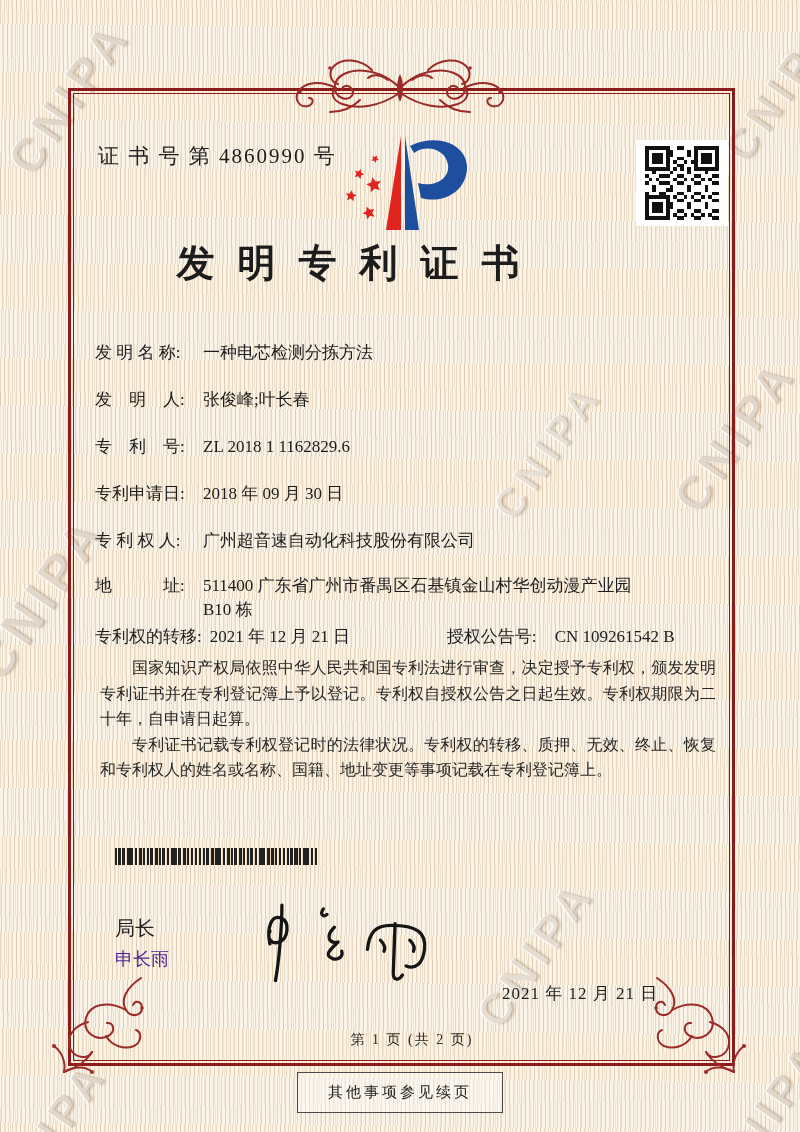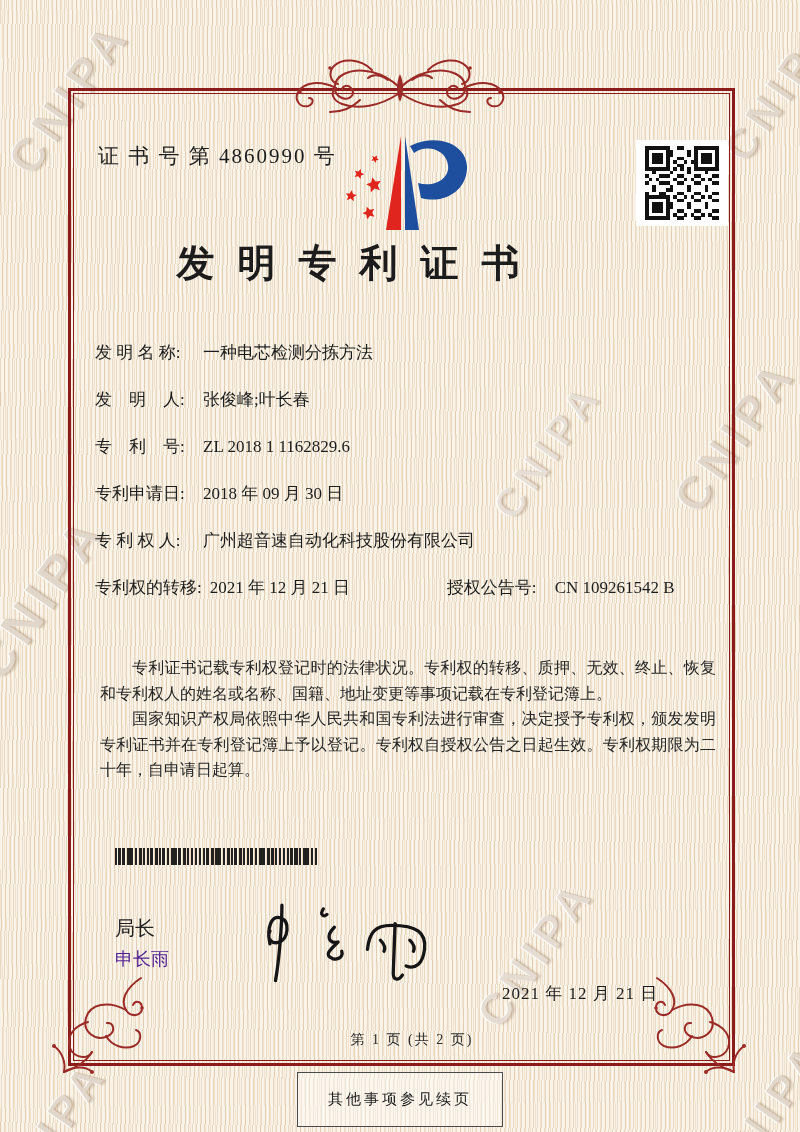--- a/index.html
+++ b/index.html
@@ -52,21 +52,21 @@
       repeating-linear-gradient(90deg,transparent 0 3px,#23211f 3px 5px,transparent 5px 11px);
   }
   .sig-title{position:absolute;left:115px;top:915px;font-size:20px;font-family:"Liberation Sans","DejaVu Sans",sans-serif;color:#222;}
   .sig-name{position:absolute;left:115px;top:947px;font-size:18px;font-family:"Liberation Sans","DejaVu Sans",sans-serif;color:#4c1d95;}
   .signature{position:absolute;left:235px;top:896px;}
   .issue-date{position:absolute;left:440px;top:982px;width:280px;text-align:center;font-size:17px;letter-spacing:1px;}
   .page-info{position:absolute;left:12px;top:1031px;width:800px;text-align:center;font-size:14px;letter-spacing:2px;color:#2a2a2a;}
   .footer-note{
     position:absolute;left:50%;top:1072px;transform:translateX(-50%);
     border:1px solid #4a4a4a;background:rgba(255,255,255,.35);
-    padding:17px 30px;font-size:15px;letter-spacing:3px;color:#222;white-space:nowrap;
+    padding:10px 30px;font-size:15px;letter-spacing:3px;color:#222;white-space:nowrap;
   }
 </style>
 </head>
 <body>
 
 <div class="page">
 
   <span class="wm" style="left:-18px;top:70px;font-size:46px;">CNIPA</span>
   <span class="wm" style="left:700px;top:66px;font-size:42px;">CNIPA</span>
   <span class="wm" style="left:648px;top:408px;font-size:46px;">CNIPA</span>
@@ -366,31 +366,35 @@
       <span class="fv">ZL 2018 1 1162829.6</span>
     </div>
     <div class="frow">
       <span class="fl">专利申请日:</span>
       <span class="fv">2018 年 09 月 30 日</span>
     </div>
     <div class="frow">
       <span class="fl">专 利 权 人:</span>
       <span class="fv">广州超音速自动化科技股份有限公司</span>
     </div>
+    <div class="frow addr">
+      <span class="fl">地　　　址:</span>
+      <span class="fv">511400 广东省广州市番禺区石基镇金山村华创动漫产业园 B10 栋</span>
+    </div>
     <div class="frow grant">
       <span class="fl">专利权的转移:</span>
       <span class="fv fv1">2021 年 12 月 21 日</span>
       <span class="fl2">授权公告号:</span>
       <span class="fv fv2">CN 109261542 B</span>
     </div>
   </div>
 
   <div class="paras">
+    <p>国家知识产权局依照中华人民共和国专利法进行审查，决定授予专利权，颁发发明专利证书并在专利登记簿上予以登记。专利权自授权公告之日起生效。专利权期限为二十年，自申请日起算。</p>
     <p>专利证书记载专利权登记时的法律状况。专利权的转移、质押、无效、终止、恢复和专利权人的姓名或名称、国籍、地址变更等事项记载在专利登记簿上。</p>
-    <p>国家知识产权局依照中华人民共和国专利法进行审查，决定授予专利权，颁发发明专利证书并在专利登记簿上予以登记。专利权自授权公告之日起生效。专利权期限为二十年，自申请日起算。</p>
   </div>
 
   <div class="barcode"></div>
 
   <div class="sig-title">局长</div>
   <div class="sig-name">申长雨</div>
 
   <svg class="signature" width="230" height="92" viewBox="0 0 230 100">
     <g stroke="#151515" fill="none" stroke-width="3.6" stroke-linecap="round" stroke-linejoin="round">
       <path d="M28,52 C24,34 30,20 40,24 C50,28 48,46 38,50 C30,53 24,46 28,38"></path>

